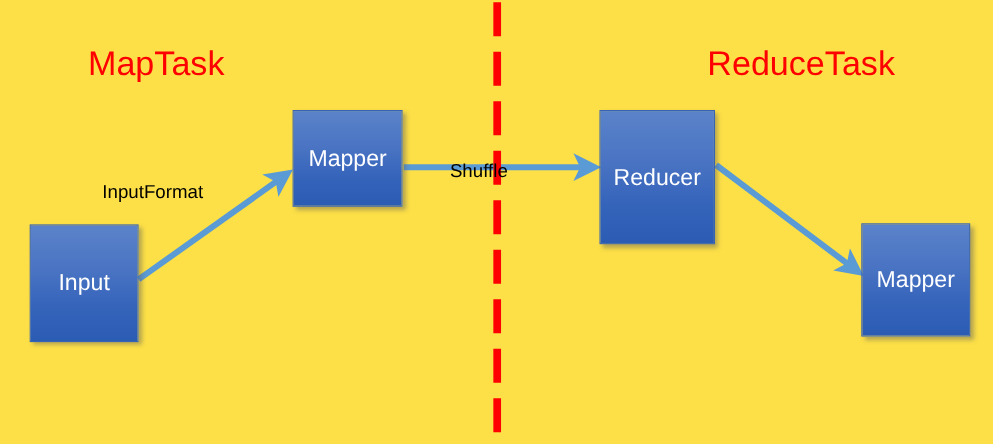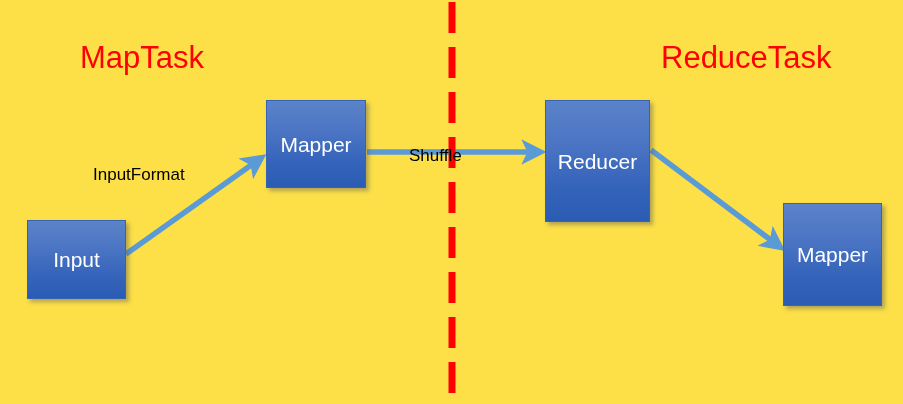--- a/index.html
+++ b/index.html
@@ -34,37 +34,37 @@
     color: #ffffff;
     font-family: "Liberation Sans", sans-serif;
     font-size: 21px;
     line-height: 1;
     font-weight: 400;
     letter-spacing: 0px;
     white-space: nowrap;
     user-select: none;
   }
 
-  #node-input   { left: 27px;  top: 220px; width: 99px;  height: 79px; }
+  #node-input   { left: 27px;  top: 204px; width: 99px;  height: 107px; }
   #node-mapper  { left: 266px; top: 100px; width: 100px; height: 88px; }
   #node-reducer { left: 545px; top: 100px; width: 105px; height: 122px; }
   #node-output  { left: 783px; top: 203px; width: 99px;  height: 103px; }
 
   
   .section-title {
     position: absolute;
     color: #ff0000;
     font-family: "Liberation Sans", sans-serif;
     font-size: 31px;
     line-height: 1;
     white-space: nowrap;
     user-select: none;
   }
   #title-maptask    { left: 80px;  top: 42px; }
-  #title-reducetask { left: 643px; top: 42px; margin-left: 18px; }
+  #title-reducetask { left: 643px; top: 42px; }
 
   
   .edge-label {
     position: absolute;
     color: #000000;
     font-family: "Liberation Sans", sans-serif;
     font-size: 17px;
     line-height: 1;
     white-space: nowrap;
     user-select: none;

